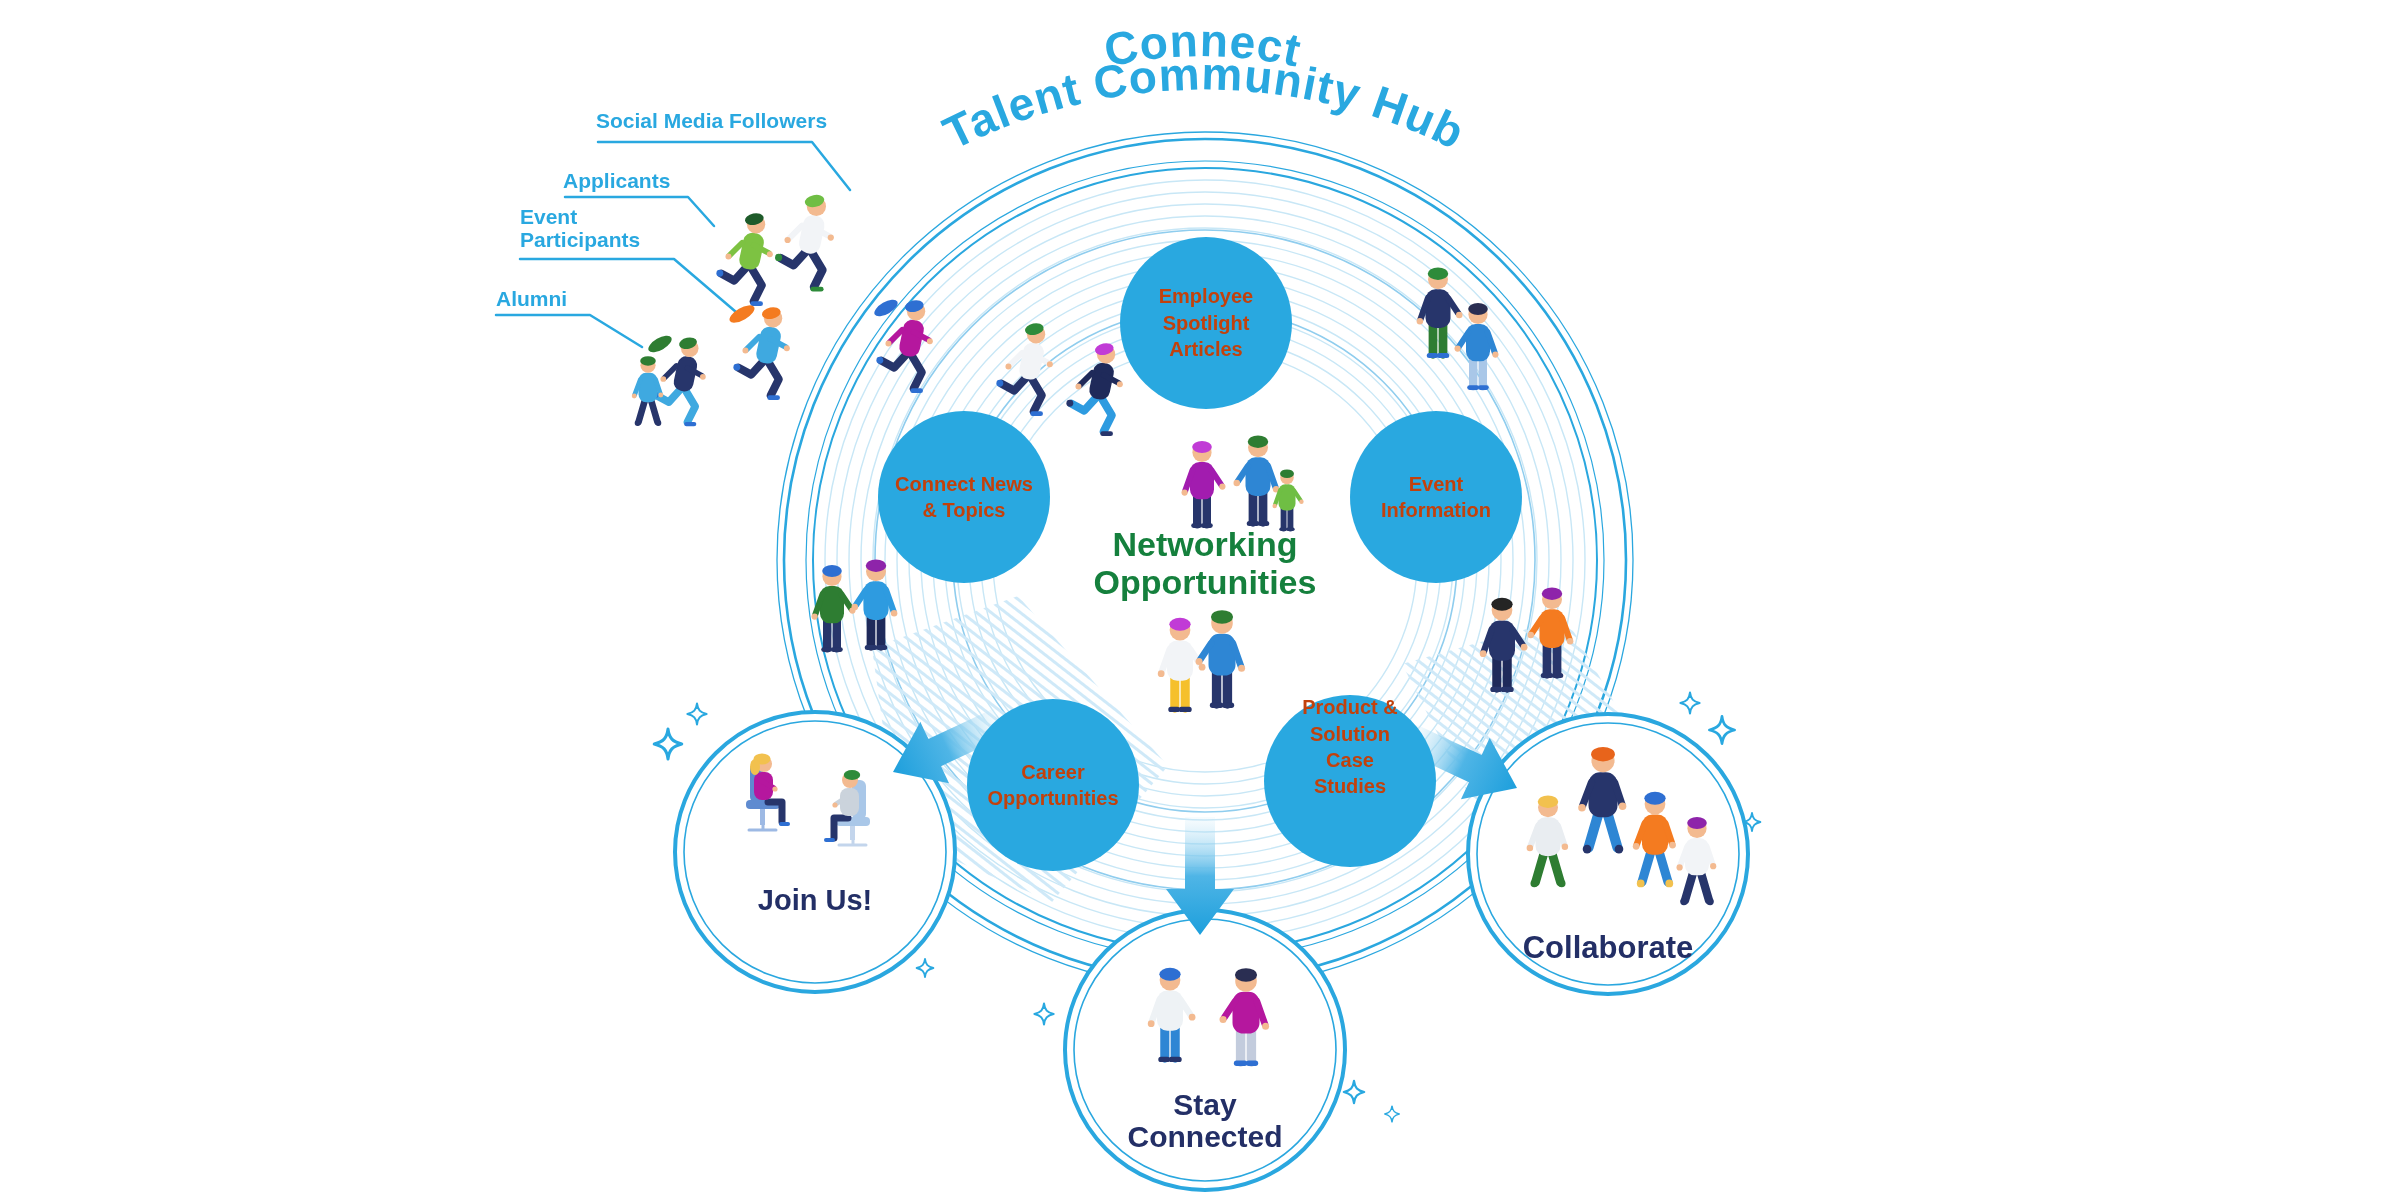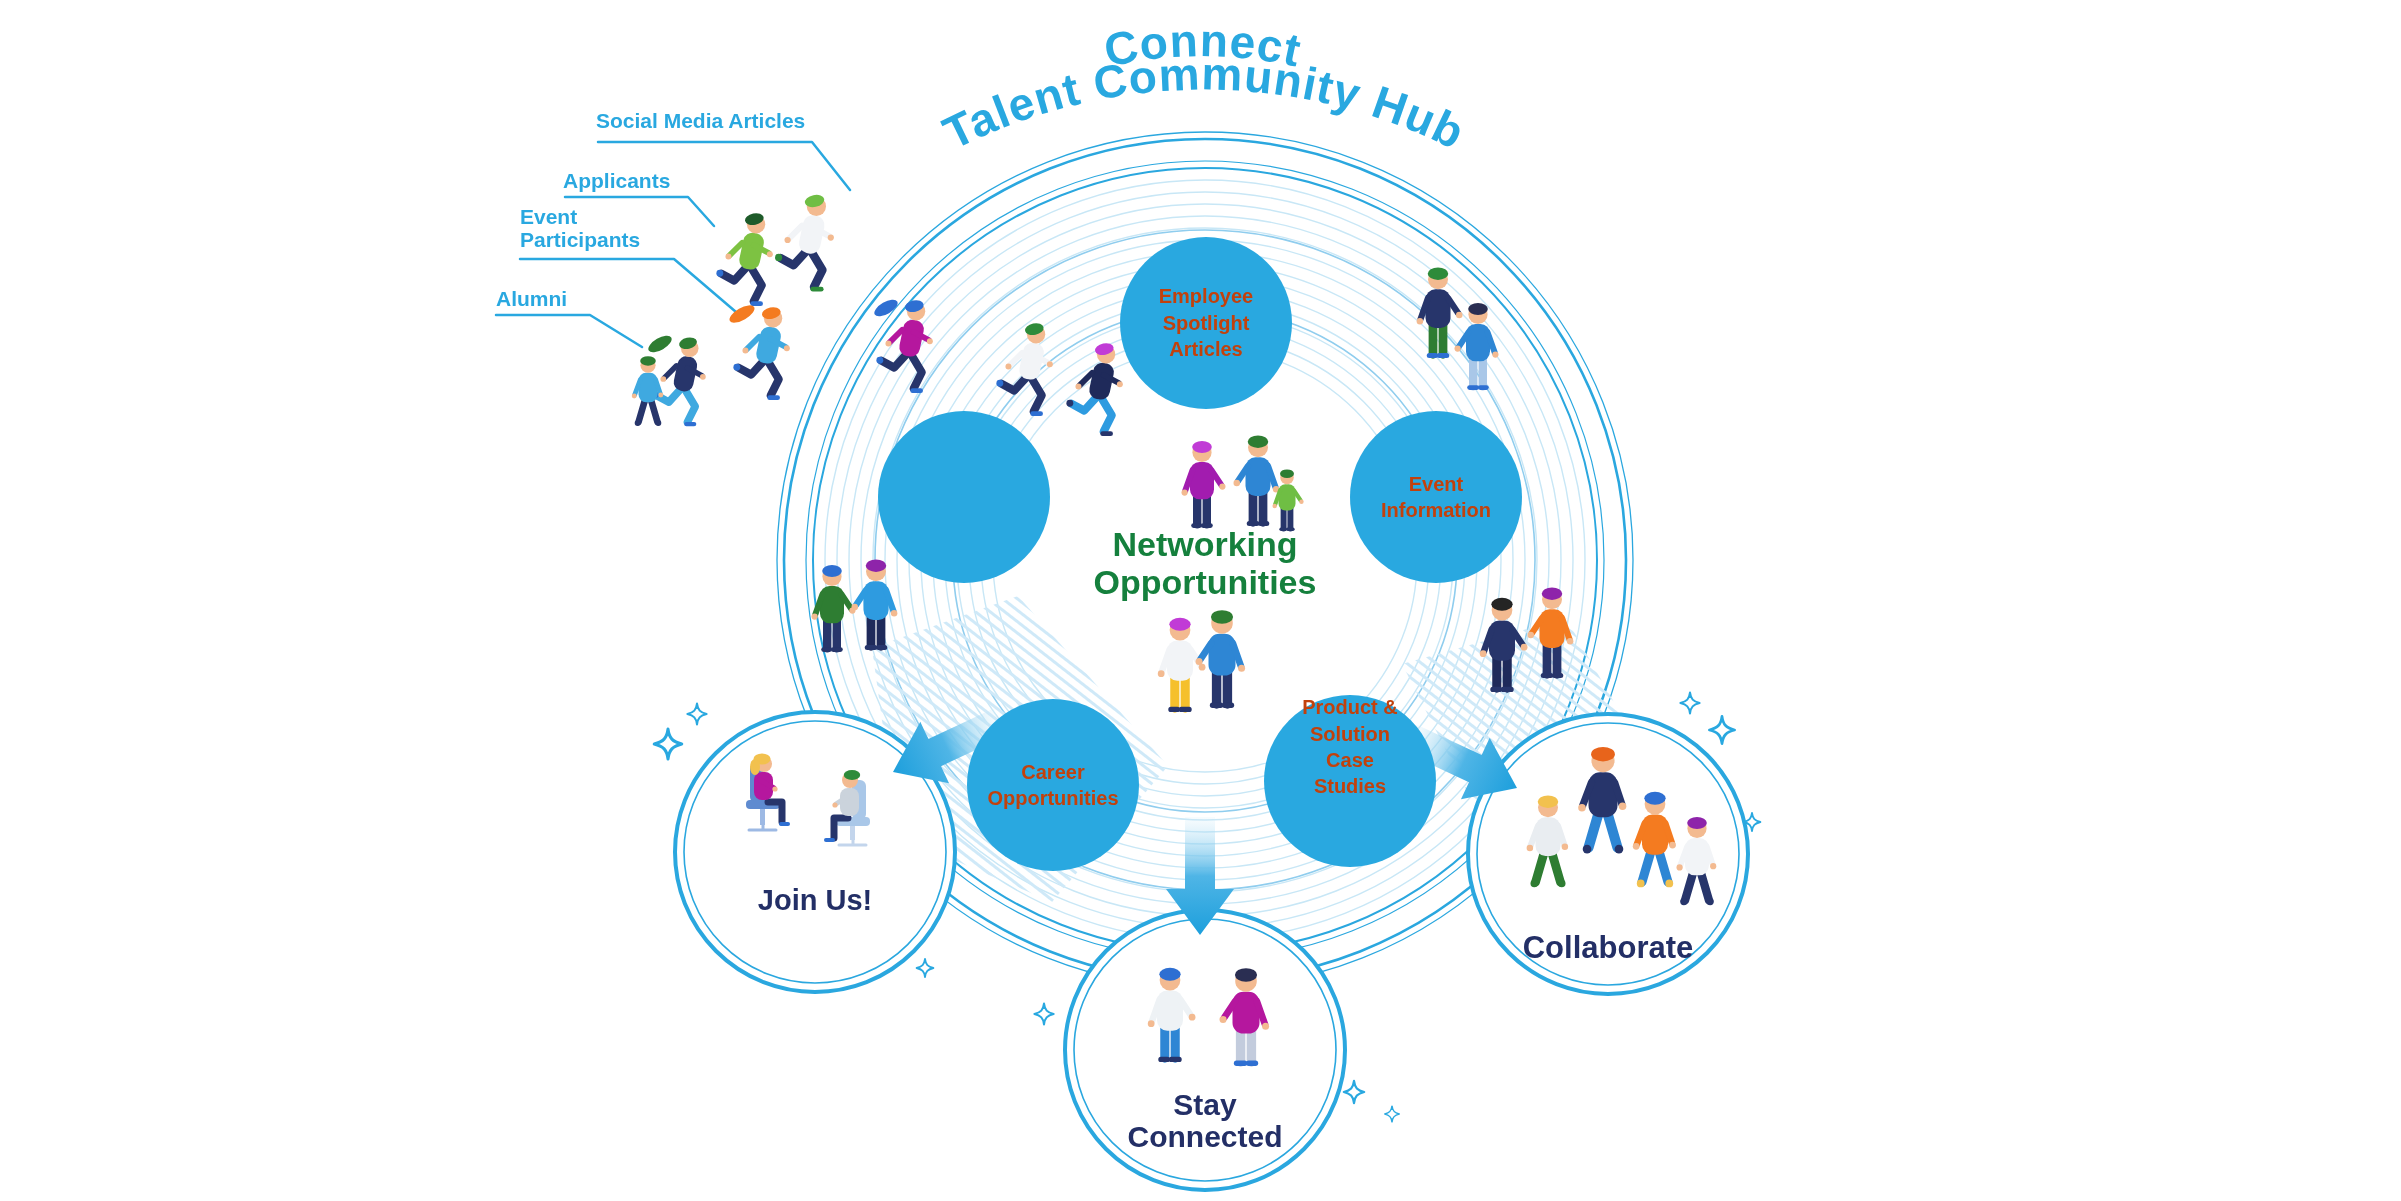--- a/index.html
+++ b/index.html
@@ -219,26 +219,27 @@
   <g>
     <text font-size="46" font-weight="bold" fill="#29A8E0" text-anchor="middle" letter-spacing="1" font-family="Liberation Sans, sans-serif">
       <textPath href="#arcTop" startOffset="50%">Connect</textPath>
     </text>
     <text font-size="46" font-weight="bold" fill="#29A8E0" text-anchor="middle" letter-spacing="1" font-family="Liberation Sans, sans-serif">
       <textPath href="#arcMain" startOffset="50%">Talent Community Hub</textPath>
     </text>
   </g>
 </svg>
 
-<div class="aud" style="left:596px;top:110px;">Social Media Articles</div>
+<div class="aud" style="left:596px;top:110px;">Social Media Followers</div>
 <div class="aud" style="left:563px;top:170px;">Applicants</div>
 <div class="aud" style="left:520px;top:206px;width:132px;">Event Participants</div>
 <div class="aud" style="left:496px;top:288px;">Alumni</div>
 
 <div class="node-label" style="left:1150px;top:263px;width:112px;height:120px;">Employee Spotlight Articles</div>
+<div class="node-label" style="left:894px;top:442px;width:140px;height:110px;">Connect News &amp; Topics</div>
 <div class="node-label" style="left:1376px;top:442px;width:120px;height:110px;">Event Information</div>
 <div class="node-label" style="left:986px;top:730px;width:134px;height:110px;">Career Opportunities</div>
 <div class="node-label" style="left:1288px;top:685px;width:124px;height:124px;">Product &amp; Solution Case Studies</div>
 
 <div class="center-label" style="left:1005px;top:519px;width:400px;height:88px;">
   <div>Networking</div>
   <div>Opportunities</div>
 </div>
 
 <div class="outcome-label ol-join" style="left:705px;top:880px;width:220px;height:40px;text-align:center;">Join Us!</div>

